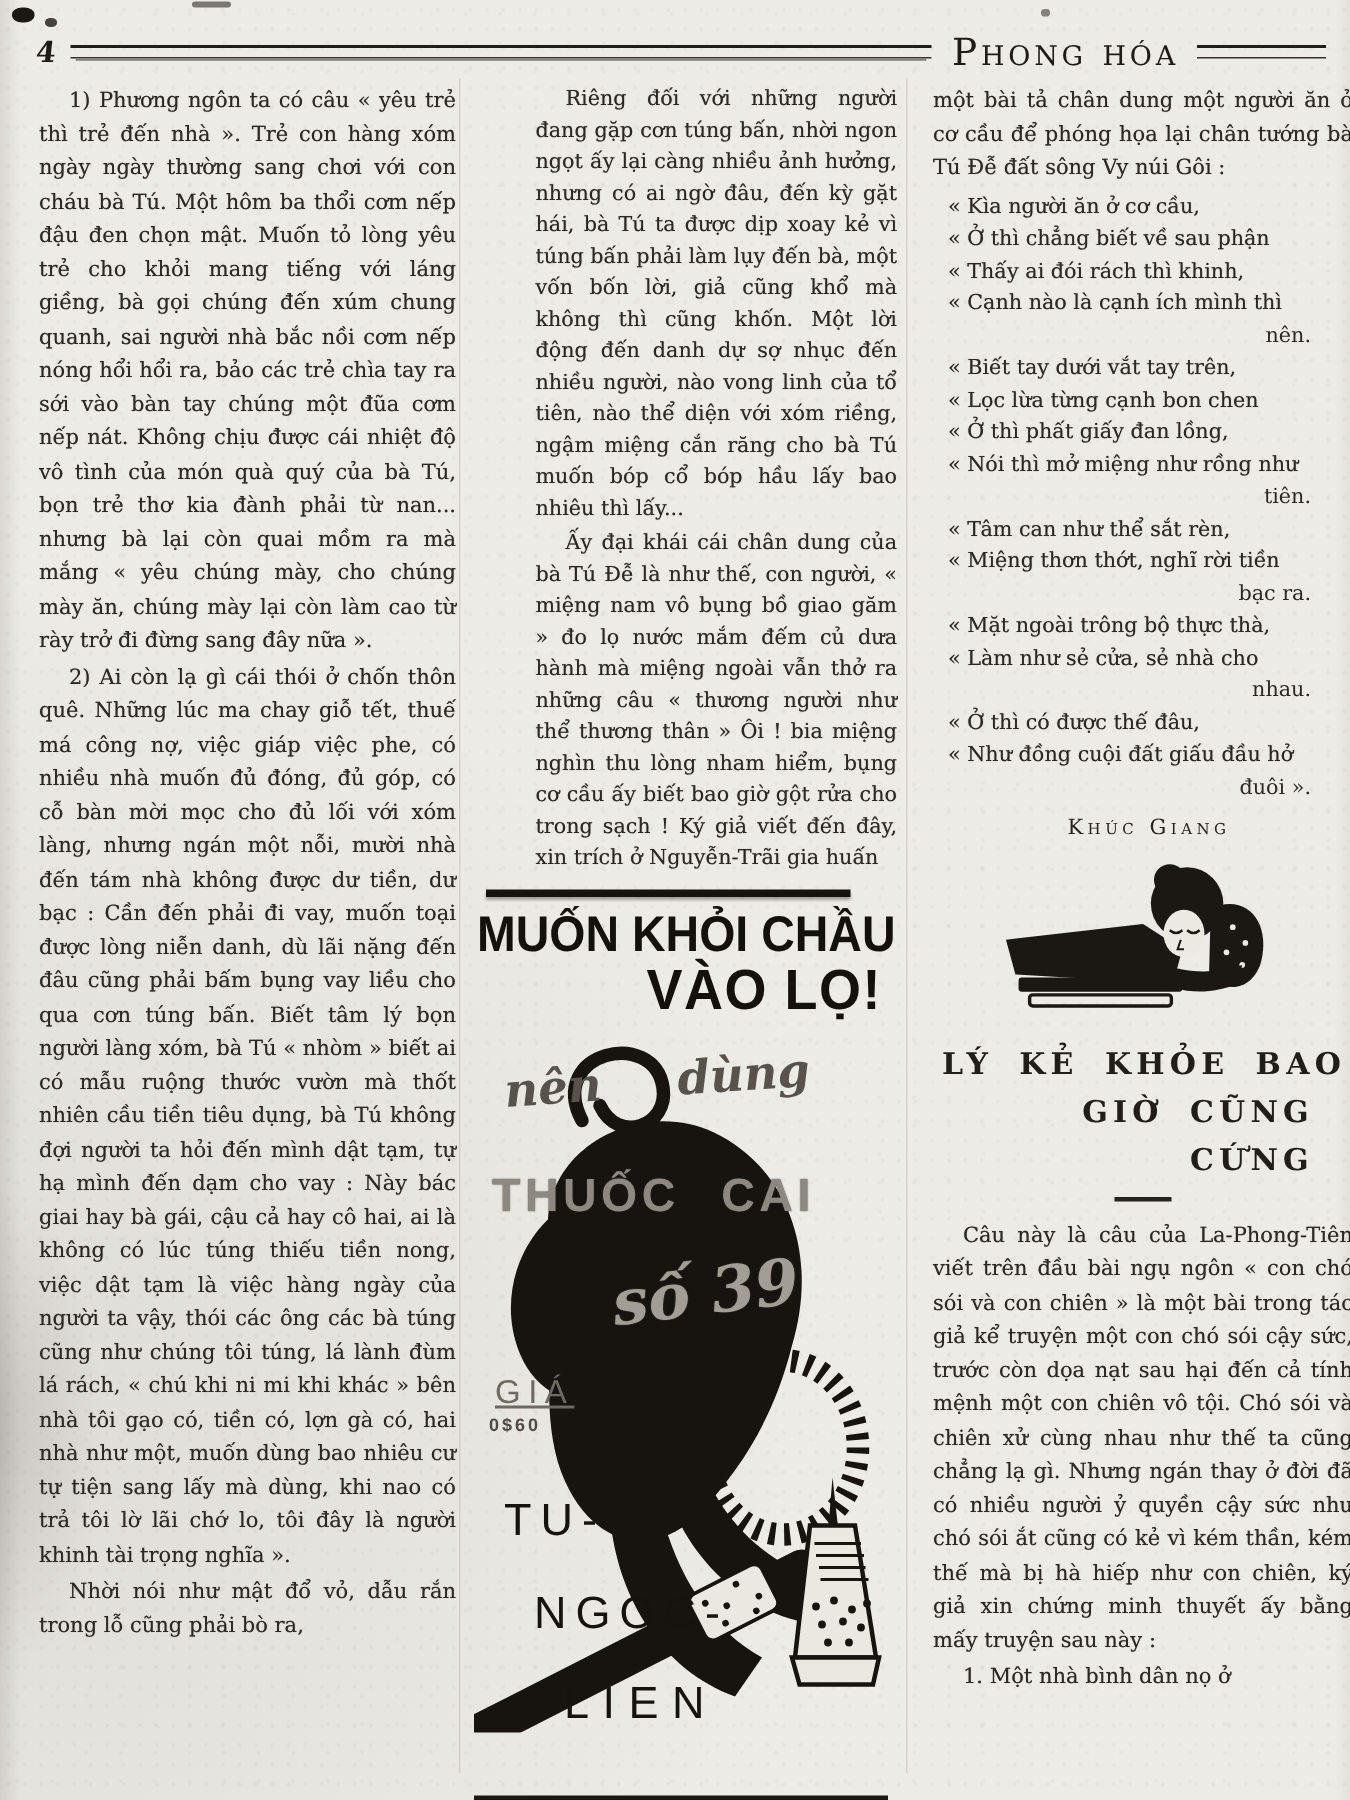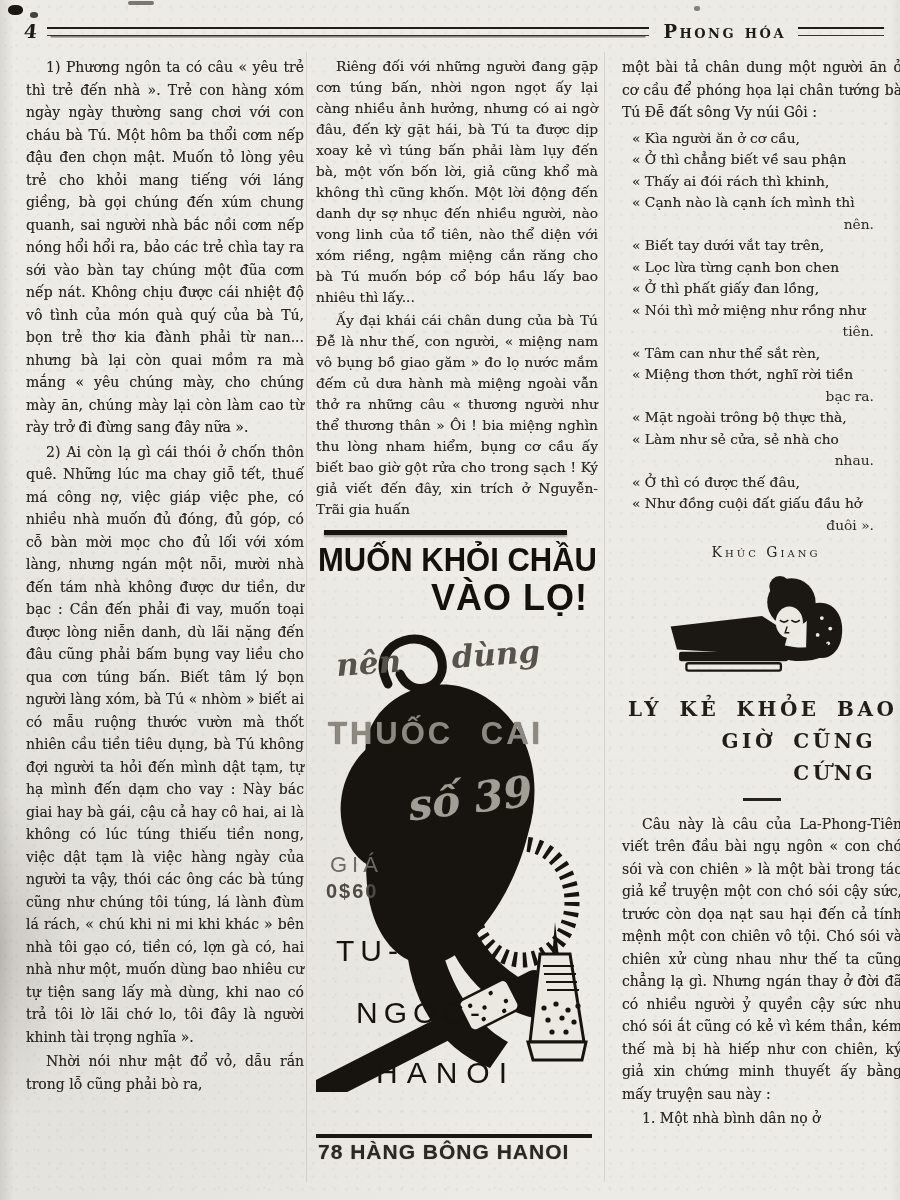--- a/index.html
+++ b/index.html
@@ -15,33 +15,33 @@
     background-size:11px 13px, 23px 19px, 100% 100%, 100% 100%, 100% 100%;
     font-family:"DejaVu Serif", serif;
     color:#2a2722;
   }
   
   .header{position:absolute;top:20px;left:0;right:0;display:flex;align-items:center;padding:0 16px 0 24px;}
   .page-num{font-weight:bold;font-size:19px;color:#1e1b17;transform:skewX(-6deg);}
   .hrule{height:6px;border-top:2.5px solid #201d18;border-bottom:1.5px solid #35312a;}
   .hrule.long{flex:1;margin:0 14px 0 10px;box-shadow:0 5px 0 -3.5px rgba(40,36,30,.55);}
   .hrule.short{width:86px;margin-left:12px;}
-  .masthead{font-variant:small-caps;font-weight:bold;letter-spacing:2.5px;font-size:18px;color:#1e1b17;white-space:nowrap;}
+  .masthead{font-variant:small-caps;font-weight:normal;letter-spacing:2.5px;font-size:25px;color:#1e1b17;white-space:nowrap;}
   
   .col{position:absolute;top:56px;}
   #col1{left:26px;width:278px;}
   #col2{left:316px;width:282px;}
   #col3{left:612px;width:280px;margin-left:10px;}
   .vsep{position:absolute;top:52px;bottom:18px;width:1px;background:rgba(50,45,38,.12);}
   .vsep.a{left:306px;}
   .vsep.b{left:604px;}
   .body-text p{margin:0 0 2px 0;text-align:justify;text-indent:20px;
     font-size:14px;line-height:22.5px;color:#2b2823;
     text-shadow:0 0 .5px rgba(43,40,35,.55);}
-  #col2 .body-text p{line-height:21px;font-size:13.8px;}
+  #col2 .body-text p{line-height:21px;font-size:13.8px;margin-left:41px;}
   .no-indent{text-indent:0 !important;}
   
   .poem{margin-top:4px;}
   .poem-line{font-size:13.8px;line-height:21.5px;padding-left:10px;text-align:left;color:#2b2823;text-shadow:0 0 .5px rgba(43,40,35,.55);}
   .poem-carry{font-size:13.8px;line-height:21.5px;text-align:right;padding-right:28px;color:#2b2823;}
   .signature{margin:8px 46px 0 auto;text-align:center;font-variant:small-caps;letter-spacing:3px;font-size:14px;color:#26231e;width:180px;}
   
   .illus-wrap{margin:14px auto 6px;width:200px;}
   .section-heading{margin-top:10px;font-weight:bold;font-size:20px;letter-spacing:3.5px;word-spacing:7px;color:#211e19;line-height:32px;}
   .section-heading .l1{padding-left:6px;}
@@ -53,22 +53,22 @@
   .ad-h1{position:absolute;top:12px;left:2px;right:0;font-weight:bold;font-size:31px;color:#14110d;letter-spacing:0;transform:scaleY(1.08);white-space:nowrap;}
   .ad-h2{position:absolute;top:46px;right:10px;font-weight:bold;font-size:36px;color:#14110d;letter-spacing:1px;transform:scaleY(1.05);}
   .ad-art{position:absolute;left:0;top:92px;width:285px;height:470px;}
   .ad-script{position:absolute;top:108px;left:20px;right:4px;z-index:2;
     font-family:"DejaVu Serif", serif;font-style:italic;font-weight:bold;font-size:31px;
     color:#57534c;word-spacing:40px;transform:rotate(-4deg);}
   .ad-product{position:absolute;top:186px;left:12px;z-index:2;font-weight:bold;font-size:31px;
     color:#8d8press880;color:#8d8880;letter-spacing:3px;word-spacing:16px;text-shadow:0 0 1px #3a362f;}
   .ad-no{position:absolute;top:244px;left:92px;z-index:2;font-family:"DejaVu Serif", serif;
     font-style:italic;font-weight:bold;font-size:42px;color:#a39e95;transform:rotate(-7deg);text-shadow:0 0 1px #55514a;}
-  .ad-price-label{position:absolute;top:322px;left:14px;z-index:2;font-size:22px;letter-spacing:5px;color:#6e6961;}
-  .ad-price{position:absolute;top:350px;left:10px;z-index:2;font-weight:bold;font-size:20px;letter-spacing:2px;color:#4f4a43;}
+  .ad-price-label{position:absolute;top:322px;left:14px;z-index:2;font-size:22px;letter-spacing:5px;color:#6e6961;text-decoration:underline;}
+  .ad-price{position:absolute;top:350px;left:10px;z-index:2;font-weight:bold;font-size:12px;letter-spacing:2px;color:#4f4a43;}
   .ad-brand{position:absolute;z-index:2;font-weight:normal;font-size:30px;letter-spacing:6px;color:#16130e;}
   .ad-brand.b1{top:404px;left:20px;}
   .ad-brand.b2{top:466px;left:40px;}
   .ad-brand.b3{top:526px;left:60px;letter-spacing:9px;}
   .ad-address{position:absolute;top:610px;left:2px;z-index:2;font-weight:bold;font-size:21px;
     letter-spacing:1px;color:#2b2722;white-space:nowrap;text-shadow:0 0 1px rgba(43,39,34,.5);}
   .ad-botrule{position:absolute;top:604px;left:0;right:6px;height:4px;background:#1a1712;}
   
   .speck{position:absolute;background:#1b1814;border-radius:45%;}
   .sp1{left:8px;top:5px;width:15px;height:10px;}
@@ -159,21 +159,21 @@
         </g>
       </svg>
 
       <div class="ad-script">nên dùng</div>
       <div class="ad-product">THUỐC CAI</div>
       <div class="ad-no">số 39</div>
       <div class="ad-price-label">GIÁ</div>
       <div class="ad-price">0$60</div>
       <div class="ad-brand b1">TU-</div>
       <div class="ad-brand b2">NGOC-</div>
-      <div class="ad-brand b3">HANOI</div>
+      <div class="ad-brand b3">LIEN</div>
       <div class="ad-address">78 HÀNG BÔNG HANOI</div>
       <div class="ad-botrule"></div>
     </div>
   </div>
 
   <div id="col3" class="col">
     <div class="body-text">
       <p class="no-indent">một bài tả chân dung một người ăn ở cơ cầu để phóng họa lại chân tướng bà Tú Đễ đất sông Vy núi Gôi :</p>
     </div>
 

